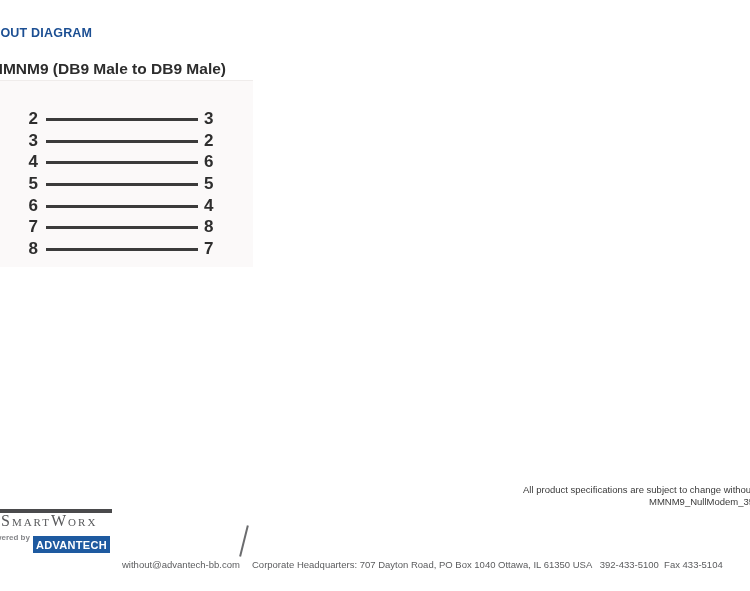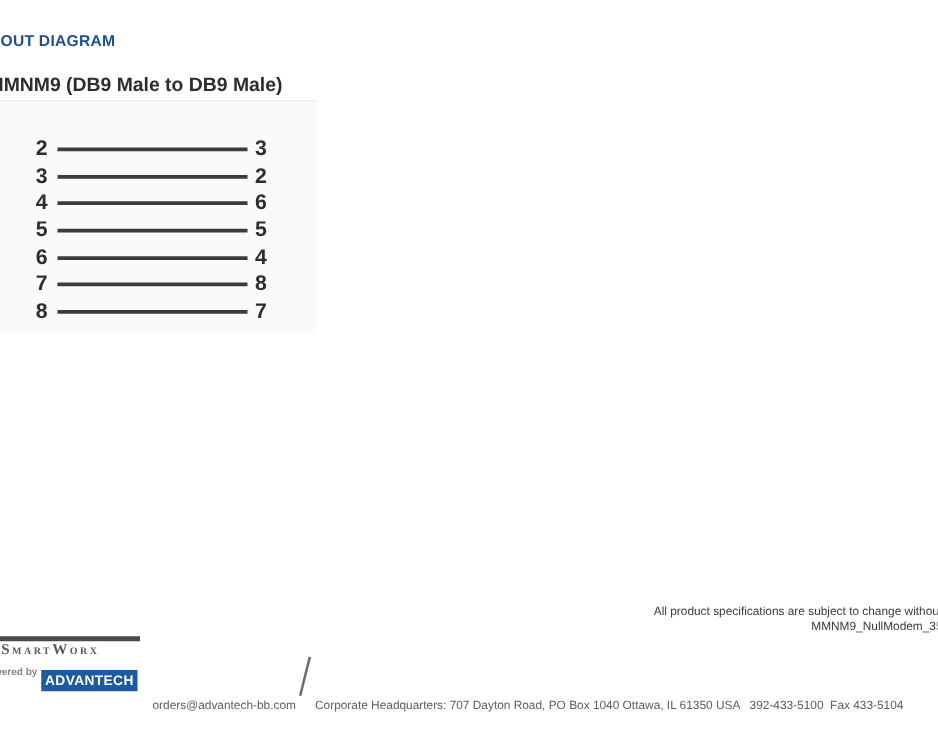--- a/index.html
+++ b/index.html
@@ -41,21 +41,21 @@
 
   
   .disc1{top:484px;left:523px;font-size:9.5px;color:#3a3a3a;white-space:nowrap;}
   .disc2{top:496px;left:649px;font-size:9.5px;color:#3a3a3a;white-space:nowrap;}
 
   
   .brand-bar{top:509px;left:0;width:112px;height:4px;background:#4a4a4c;}
   .smartworx{
     top:512px;left:1px;
     font-family:"Liberation Serif",serif;font-variant:small-caps;
-    font-size:12px;font-weight:700;letter-spacing:2px;color:var(--logo-gray,#58595b);
+    font-size:16px;font-weight:400;letter-spacing:2px;color:var(--logo-gray,#58595b);
     white-space:nowrap;
   }
   .powered-by{top:533px;left:-15px;font-size:8px;font-weight:bold;color:#85868a;white-space:nowrap;}
   .advantech{
     top:536px;left:33px;width:77px;height:17px;
     background:var(--brand-blue,#1e5aa0);color:#ffffff;
     font-weight:bold;font-size:11px;letter-spacing:.3px;
     display:flex;align-items:center;justify-content:center;
   }
 
@@ -114,21 +114,21 @@
 
 <div class="abs disc1">All product specifications are subject to change without notice</div>
 <div class="abs disc2">MMNM9_NullModem_351</div>
 
 <div class="abs brand-bar"></div>
 <div class="abs smartworx">SmartWorx</div>
 <div class="abs powered-by">Powered by</div>
 <div class="abs advantech">ADVANTECH</div>
 
 <div class="abs emails">
-  <div>orders@advantech-bb.com</div>
+  <div>without@advantech-bb.com</div>
   
 </div>
 
 <div class="abs column-divider"></div>
 
 <div class="abs addresses">
   <div>Corporate Headquarters: 707 Dayton Road, PO Box 1040 Ottawa, IL 61350 USA   392-433-5100  Fax 433-5104</div>
   
 </div>
 

